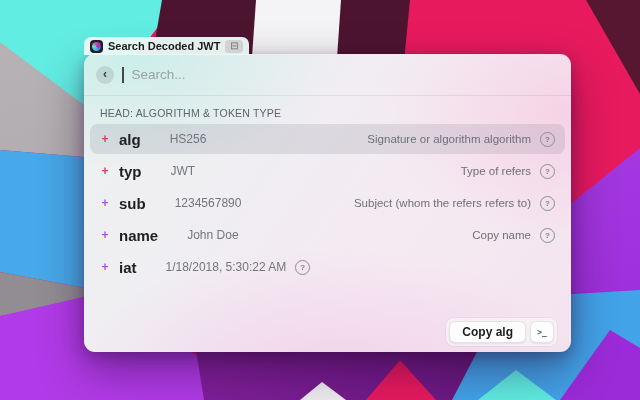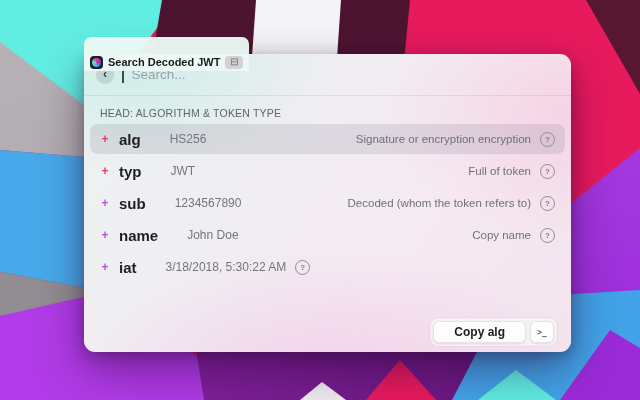--- a/index.html
+++ b/index.html
@@ -20,21 +20,21 @@
   .sh-purple-r{background:linear-gradient(180deg,#A940E8,#9A2BD6);clip-path:polygon(640px 148px,640px 400px,520px 400px,548px 222px);}
   .sh-blue-br{background:#42A3E8;clip-path:polygon(640px 290px,640px 348px,562px 400px,450px 400px,422px 348px,508px 298px);}
   .sh-purple-br{background:#9B2BD8;clip-path:polygon(640px 348px,640px 400px,560px 400px,610px 330px);}
   .sh-violet-bc{background:linear-gradient(100deg,#9626B4,#5C1570);clip-path:polygon(196px 350px,478px 350px,452px 400px,204px 400px);}
   .sh-red-bb{background:#E81A5E;clip-path:polygon(366px 400px,436px 400px,400px 360px);}
   .sh-teal-bb{background:#5FEDE2;clip-path:polygon(478px 400px,556px 400px,516px 370px);}
   .sh-white-bb{background:#F0EFF2;clip-path:polygon(300px 400px,346px 400px,322px 382px);}
 
   
   .tab{position:absolute;left:84px;top:37px;height:18px;display:flex;align-items:center;gap:5px;
-       padding:16px 6px 0 6px;background:rgba(235,249,245,0.96);border-radius:7px 7px 0 0;z-index:3;}
+       padding:0 6px 0 6px;background:rgba(235,249,245,0.96);border-radius:7px 7px 0 0;z-index:3;}
   .appicon{width:13px;height:13px;border-radius:4px;background:#221d2c;display:flex;align-items:center;justify-content:center;}
   .appicon i{display:block;width:9px;height:9px;border-radius:50%;
        background:conic-gradient(#e03a8c,#7a3ae0,#38b6e8,#5fe0c8,#e03a8c);}
   .tab-title{font-size:11px;font-weight:700;color:#1b1b1d;white-space:nowrap;}
   .pinicon{width:18px;height:13px;border-radius:4px;background:#d3d1d4;color:#6f6d72;
        font-size:10px;line-height:12px;text-align:center;}
   .pinicon::before{content:"⊟";}
 
   
   .window{position:absolute;left:84px;top:54px;width:487px;height:298px;border-radius:11px;z-index:2;
@@ -63,21 +63,21 @@
   .sec-payload .plus{color:#B44FE8;}
   .key{font-size:15px;font-weight:700;color:#1f1f23;}
   .val{font-size:12px;color:#73767c;margin-left:20px;}
   .desc{margin-left:auto;font-size:11.5px;color:#6e7177;white-space:nowrap;}
   .help{width:13px;height:13px;border-radius:50%;border:1px solid #8b8e94;color:#7b7e84;
        font-size:8px;font-weight:700;display:flex;align-items:center;justify-content:center;flex:0 0 auto;}
   .help::before{content:"?";}
 
   .footer{position:absolute;right:14px;bottom:6px;display:flex;align-items:center;gap:4px;
        background:rgba(252,252,253,0.55);border-radius:8px;padding:3px;box-shadow:0 0 0 1px rgba(0,0,0,0.04);}
-  .btn{background:#FDFDFE;border:1px solid rgba(0,0,0,0.10);border-radius:6px;padding:3px 20px;
+  .btn{background:#FDFDFE;border:1px solid rgba(0,0,0,0.10);border-radius:6px;padding:3px 12px;
        font-size:12px;font-weight:700;color:#1c1c1e;box-shadow:0 1px 2px rgba(0,0,0,0.08);}
   .keycap{width:22px;height:20px;background:#FDFDFE;border:1px solid rgba(0,0,0,0.10);border-radius:6px;
        display:flex;align-items:center;justify-content:center;font-family:"DejaVu Sans Mono",monospace;
        font-size:8px;font-weight:700;color:#55575c;box-shadow:0 1px 2px rgba(0,0,0,0.08);}
 </style>
 </head>
 <body>
 
 <div class="stage">
 
@@ -117,55 +117,55 @@
 
     <div class="list">
 
       <div class="sec-head">
         <div class="sec-header">HEAD: ALGORITHM &amp; TOKEN TYPE</div>
 
         <div class="row selected">
           <span class="plus">+</span>
           <span class="key">alg</span>
           <span class="val">HS256</span>
-          <span class="desc">Signature or encryption encryption</span>
+          <span class="desc">Signature or algorithm algorithm</span>
           <span class="help"></span>
         </div>
 
         <div class="row">
           <span class="plus">+</span>
           <span class="key">typ</span>
           <span class="val">JWT</span>
-          <span class="desc">Full of token</span>
+          <span class="desc">Type of refers</span>
           <span class="help"></span>
         </div>
       </div>
 
       <div class="sec-payload">
 
         <div class="row">
           <span class="plus">+</span>
           <span class="key">sub</span>
           <span class="val">1234567890</span>
-          <span class="desc">Decoded (whom the token refers to)</span>
+          <span class="desc">Subject (whom the refers refers to)</span>
           <span class="help"></span>
         </div>
 
         <div class="row">
           <span class="plus">+</span>
           <span class="key">name</span>
           <span class="val">John Doe</span>
           <span class="desc">Copy name</span>
           <span class="help"></span>
         </div>
 
         <div class="row">
           <span class="plus">+</span>
           <span class="key">iat</span>
-          <span class="val">3/18/2018, 5:30:22 AM</span>
+          <span class="val">1/18/2018, 5:30:22 AM</span>
           <span class="help"></span>
         </div>
       </div>
 
     </div>
 
     <div class="footer">
       <div class="btn">Copy alg</div>
       <div class="keycap">&gt;_</div>
     </div>

